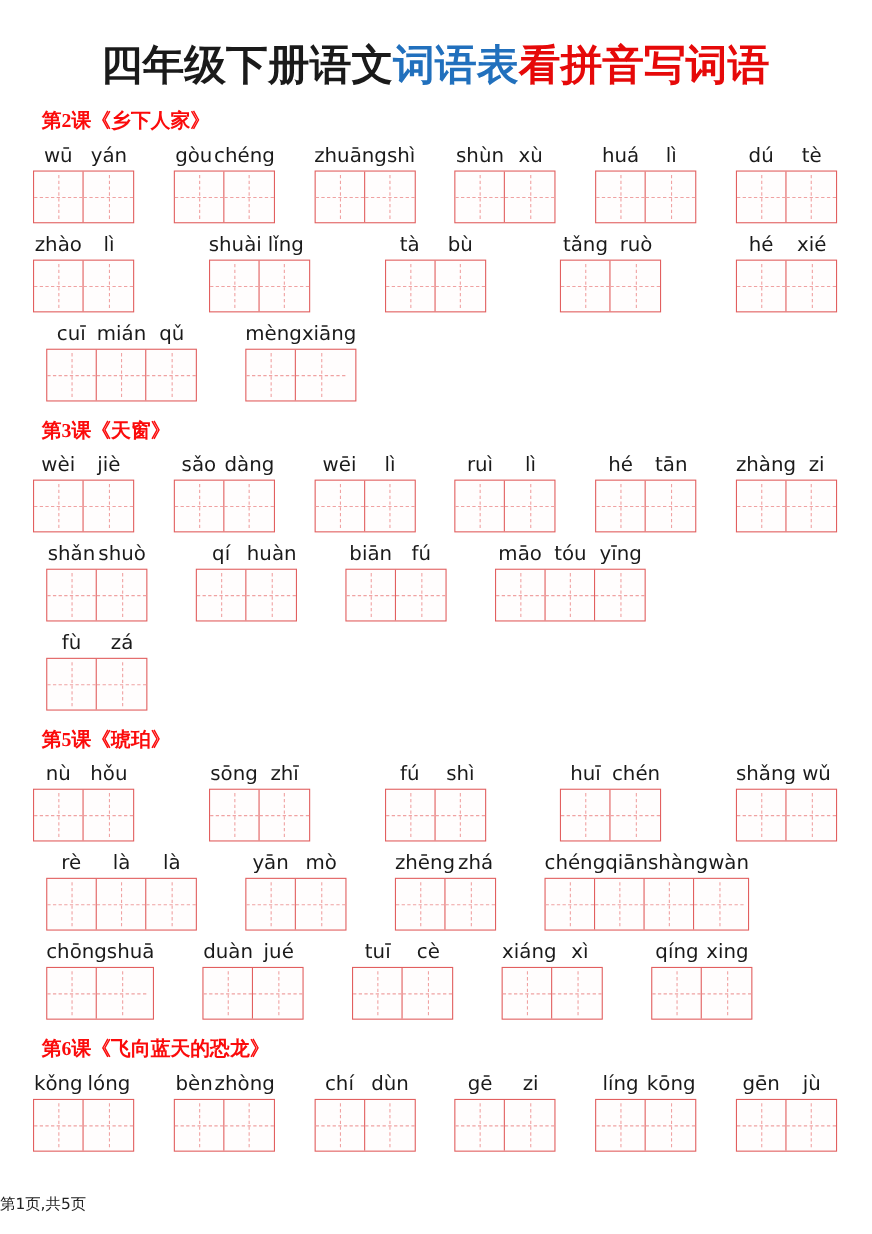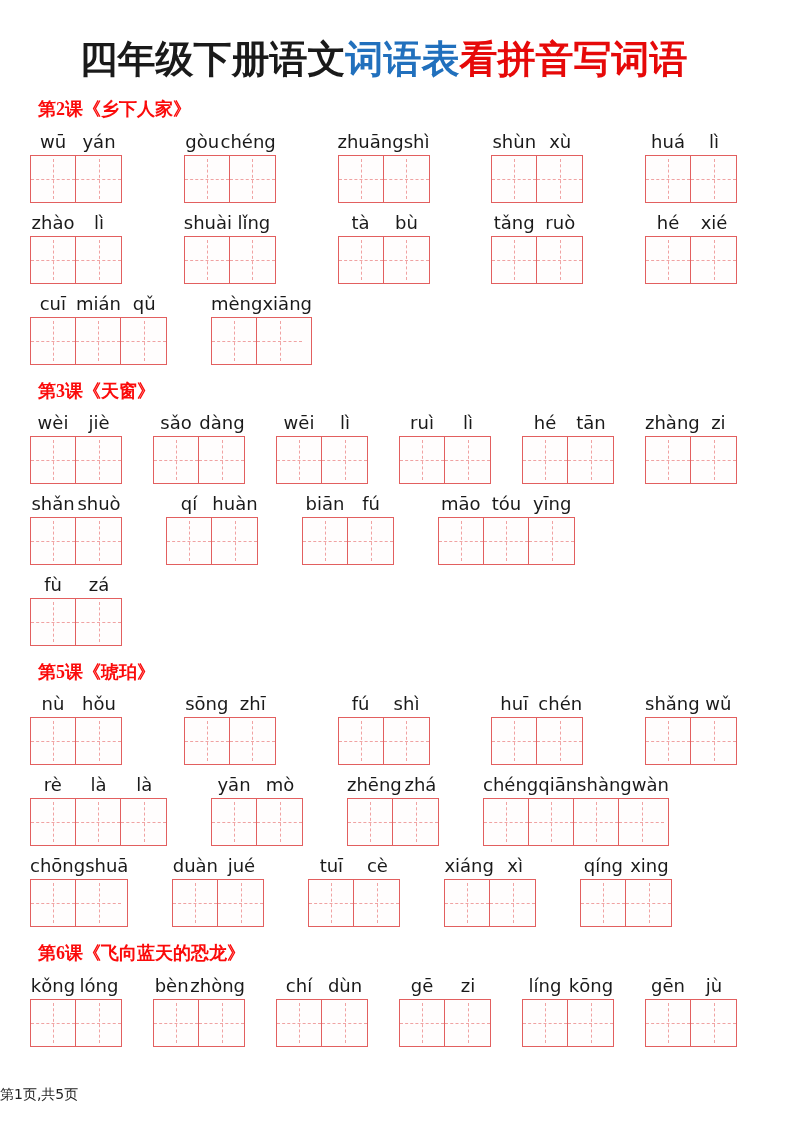--- a/index.html
+++ b/index.html
@@ -9,21 +9,21 @@
     --pinyin-color:#1a1a1a;
   }
   *{margin:0;padding:0;box-sizing:border-box;}
   html,body{background:#ffffff;}
   body{font-family:"DejaVu Sans", sans-serif;}
   .page{
     position:relative;
     width:793px;
     height:1122px;
     background:#ffffff;
-    padding:34px 56px 0 30px;
+    padding:34px 32px 0 30px;
     overflow:hidden;
   }
   .title{
     text-align:center;
     font-family:"DejaVu Serif", serif;
     font-weight:bold;
     font-size:38px;
     line-height:1.3;
     margin-bottom:2px;
     white-space:nowrap;
@@ -36,21 +36,21 @@
     line-height:1.35;
     margin:14px 0 2px 8px;
     font-family:Liberation Serif, serif;
   }
   .word-row{
     display:flex;
     align-items:flex-end;
     margin-top:9px;
   }
   .word-row.spread{justify-content:space-between;}
-  .word-row.packed{justify-content:flex-start;gap:44px;}
+  .word-row.packed{justify-content:flex-start;gap:44px;margin-left:12px;}
   .word-unit{flex:0 0 auto;}
   .pinyin-row{
     display:flex;
     margin-bottom:2px;
   }
   .pinyin{
     flex:1 1 0;
     text-align:center;
     font-size:18px;
     line-height:22px;
@@ -148,20 +148,30 @@
           <div class="word-unit">
             <div class="pinyin-row">
               <span class="pinyin">huá</span>
               <span class="pinyin">lì</span>
             </div>
             <div class="grid-unit">
               <div class="cell"></div>
               <div class="cell"></div>
             </div>
           </div>
+          <div class="word-unit">
+            <div class="pinyin-row">
+              <span class="pinyin">dú</span>
+              <span class="pinyin">tè</span>
+            </div>
+            <div class="grid-unit">
+              <div class="cell"></div>
+              <div class="cell"></div>
+            </div>
+          </div>
         </div>
         <div class="word-row spread">
           <div class="word-unit">
             <div class="pinyin-row">
               <span class="pinyin">zhào</span>
               <span class="pinyin">lì</span>
             </div>
             <div class="grid-unit">
               <div class="cell"></div>
               <div class="cell"></div>

